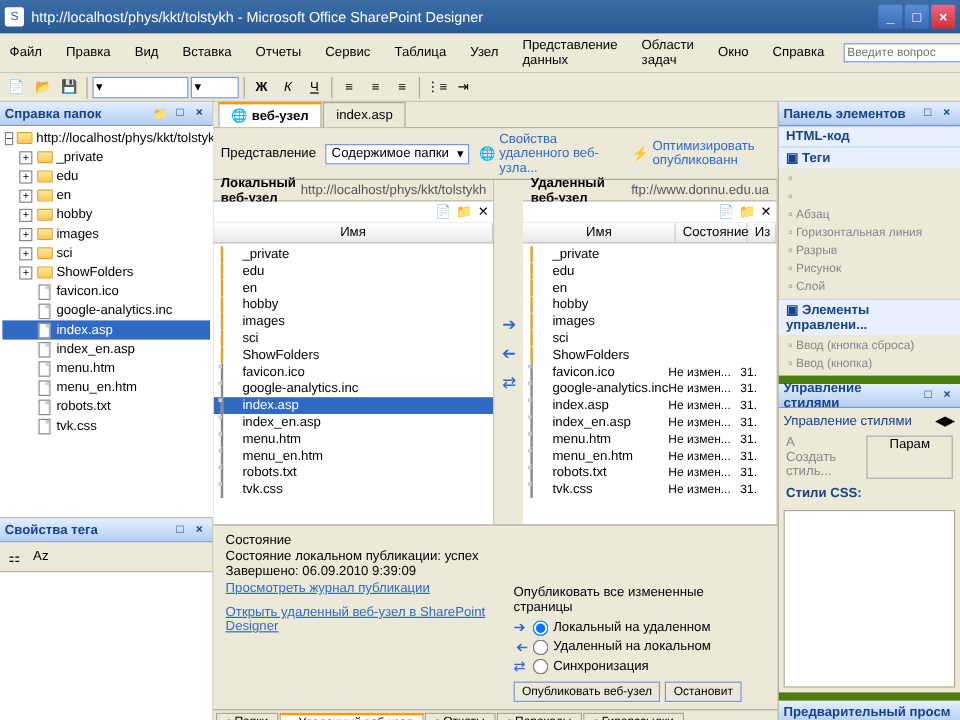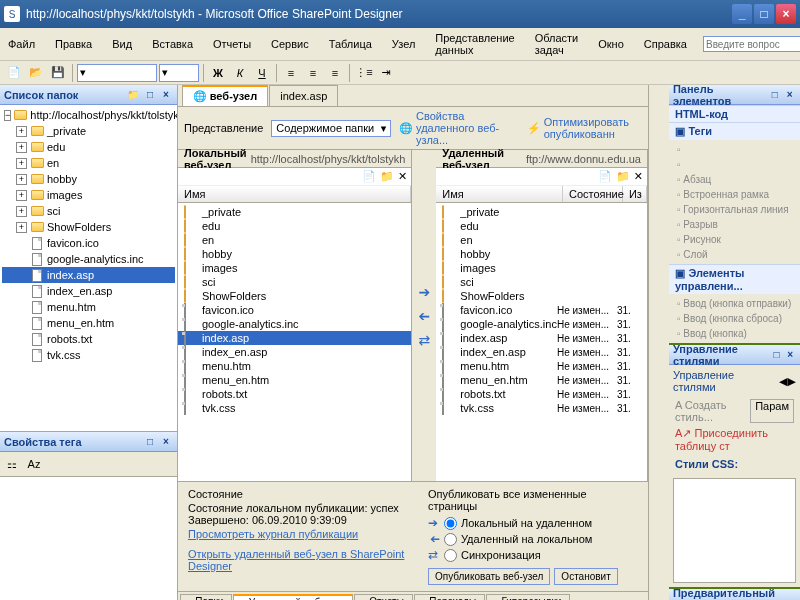--- a/index.html
+++ b/index.html
@@ -44,45 +44,45 @@
 .tab.active { background: #fff; font-weight: bold; border-top: 2px solid #f90; }
 .viewbar { display: flex; align-items: center; padding: 3px 6px; background: #ece9d8; border-bottom: 1px solid #aca899; gap: 8px; }
 .viewbar .combo { border: 1px solid #7a96df; background: #fff; padding: 1px 4px; min-width: 120px; display: flex; align-items: center; }
 .viewbar .link { color: #316ac5; display: flex; align-items: center; gap: 3px; }
 .dualpane { flex: 1; display: flex; }
 .pane { flex: 1; display: flex; flex-direction: column; border-right: 1px solid #aca899; }
 .pane-hdr { background: #ece9d8; padding: 2px 6px; display: flex; align-items: center; border-bottom: 1px solid #aca899; height: 18px; }
 .pane-hdr b { margin-right: 4px; }
 .pane-tb { display: flex; justify-content: flex-end; padding: 2px 4px; background: #fff; gap: 4px; border-bottom: 1px solid #eee; }
 .col-hdr { display: flex; background: linear-gradient(#fff,#e8e8e8); border-bottom: 1px solid #aca899; }
-.col-hdr .col { padding: 2px 6px; border-right: 1px solid #ccc; }
+.col-hdr .col { padding: 2px 6px; border-right: 1px solid #ccc; text-align: center; }
 .filelist { flex: 1; overflow: auto; background: #fff; padding-top: 2px; }
 .filerow { display: flex; align-items: center; padding: 1px 6px; cursor: default; white-space: nowrap; }
 .filerow.sel { background: #316ac5; color: #fff; }
 .filerow .ficon { width: 14px; margin-right: 4px; }
 .filerow .fname { flex: 1; }
 .filerow .fstate { width: 60px; font-size: 10px; color: #000; }
 .filerow .fmod { width: 24px; font-size: 10px; color: #000; }
 .midstrip { width: 24px; display: flex; flex-direction: column; align-items: center; justify-content: center; gap: 8px; background: #ece9d8; }
 .arrow-btn { width: 16px; height: 16px; display: flex; align-items: center; justify-content: center; color: #316ac5; font-size: 14px; }
 .statusarea { border-top: 1px solid #aca899; padding: 6px 10px; display: flex; background: #ece9d8; font-size: 10px; }
 .statusleft { flex: 1; }
 .statusleft .hd { font-weight: normal; margin-bottom: 2px; }
 .statusleft a { color: #316ac5; text-decoration: underline; display: inline-block; margin-top: 2px; }
 .statusright { width: 210px; }
-.statusright .hd { margin-bottom: 4px; }
+.statusright .hd { margin-bottom: 4px; margin-top: 44px; }
 .radios label { display: flex; align-items: center; gap: 4px; margin-bottom: 2px; }
 .radios .arr { color: #316ac5; font-size: 12px; width: 12px; }
 .pubbtns { margin-top: 6px; display: flex; gap: 4px; }
 .pubbtns button { border: 1px solid #7a96df; background: #ece9d8; padding: 2px 6px; font-size: 10px; }
 .bottomtabs { display: flex; background: #ece9d8; border-top: 1px solid #aca899; padding: 2px; height: 20px; }
 .bottomtabs .bt { padding: 1px 8px; border: 1px solid #aca899; margin-right: 1px; font-size: 10px; display: flex; align-items: center; gap: 3px; }
 .bottomtabs .bt.active { background: #fff; border-top: 2px solid #f90; }
 .rightcol { width: 160px; display: flex; flex-direction: column; background: #ece9d8; border-left: 1px solid #aca899; }
-.rpanel { border-bottom: 2px solid #4d7c0f; margin-left: 20px; }
+.rpanel { border-bottom: 7px solid #4d7c0f; }
 .rpanel .sect { padding: 2px 6px; background: #e8f0ff; font-weight: bold; color: #15428b; border-top: 1px solid #c4d4ec; }
 .rpanel .items { padding: 2px; }
 .rpanel .ritem { padding: 2px 6px; color: #888; display: flex; align-items: center; gap: 4px; font-size: 10px; }
 .styles { flex: 1; display: flex; flex-direction: column; }
 .styles .body { flex: 1; background: #fff; margin: 4px; border: 1px solid #aca899; }
 </style>
 </head>
 <body>
 
 <div class="titlebar">
@@ -135,21 +135,21 @@
   <div class="tbtn">≡</div>
   <div class="tbtn">≡</div>
   <div class="tsep"></div>
   <div class="tbtn">⋮≡</div>
   <div class="tbtn">⇥</div>
 </div>
 
 <div class="content">
   <div class="leftcol">
     <div class="panel-hdr">
-      <span>Список папок</span>
+      <span>Справка папок</span>
       <span class="spacer"></span>
       <span class="pbtn">📁</span>
       <span class="pbtn">□</span>
       <span class="pbtn">×</span>
     </div>
     <div class="tree">
       <div class="tree-item">
         <span class="exp">−</span>
           <span class="ficon">
             <span class="folder-o"></span>
@@ -533,49 +533,46 @@
         <span class="spacer"></span>
           <span class="pbtn">□</span>
           <span class="pbtn">×</span>
       </div>
       <div class="sect">HTML-код</div>
       <div class="sect">▣ <span>Теги</span></div>
       <div class="items" id="toolbox-tags">
           <div class="ritem">▫ <div></div></div>
           <div class="ritem">▫ <span></span></div>
           <div class="ritem">▫ Абзац</div>
-          <div class="ritem">▫ Встроенная рамка</div>
           <div class="ritem">▫ Горизонтальная линия</div>
           <div class="ritem">▫ Разрыв</div>
           <div class="ritem">▫ Рисунок</div>
           <div class="ritem">▫ Слой</div>
         </div>
       <div class="sect">▣ <span>Элементы управлени...</span></div>
       <div class="items" id="toolbox-controls">
-          <div class="ritem">▫ Ввод (кнопка отправки)</div>
           <div class="ritem">▫ Ввод (кнопка сброса)</div>
           <div class="ritem">▫ Ввод (кнопка)</div>
         </div>
     </div>
     <div class="rpanel styles">
       <div class="panel-hdr">
         <span>Управление стилями</span>
         <span class="spacer"></span>
           <span class="pbtn">□</span>
           <span class="pbtn">×</span>
       </div>
       <div style="padding:4px;display:flex;gap:4px;align-items:center">
         <span style="color:#15428b">Управление стилями</span>
         <span style="margin-left:auto">◀▶</span>
       </div>
       <div style="padding:2px 6px;display:flex;gap:20px">
         <span style="color:#888">A <span>Создать стиль...</span></span>
-        <span style="border:1px solid #aaa;padding:0 4px">Парам</span>
-      </div>
-      <div style="padding:2px 6px"><span style="color:#c33">A↗ <span>Присоединить таблицу ст</span></span></div>
+        <span style="border:1px solid #aaa;padding:0 18px">Парам</span>
+      </div>
       <div style="padding:4px 6px;font-weight:bold;color:#15428b">Стили CSS:</div>
       <div class="body"></div>
     </div>
     <div class="rpanel">
       <div class="panel-hdr">
         <span>Предварительный просм</span>
       </div>
     </div>
   </div>
 </div>

